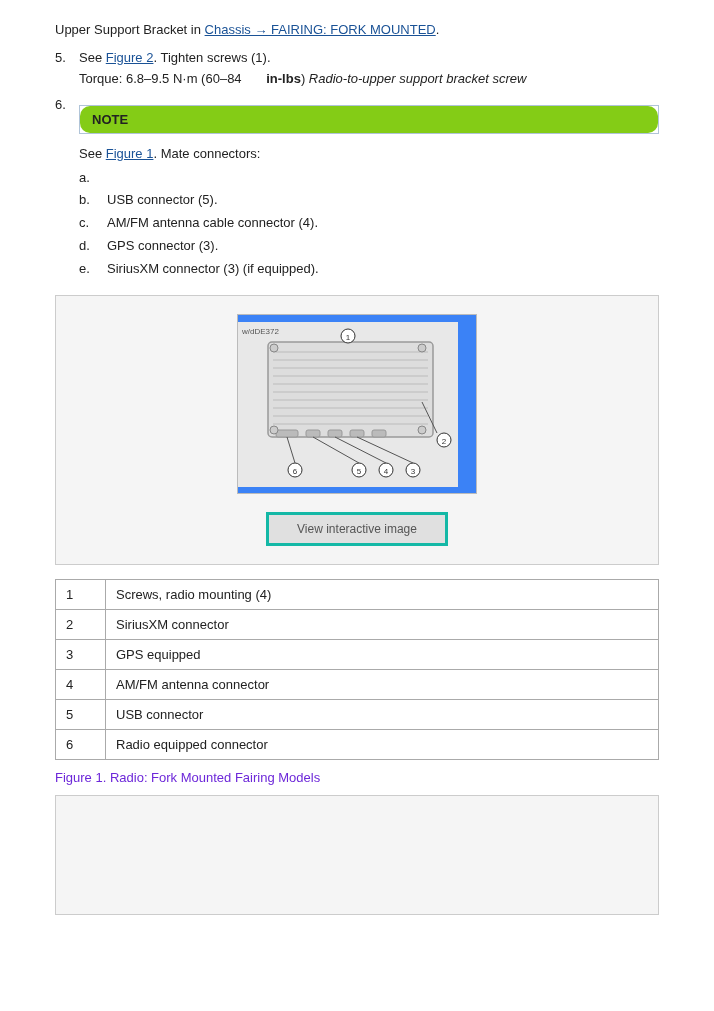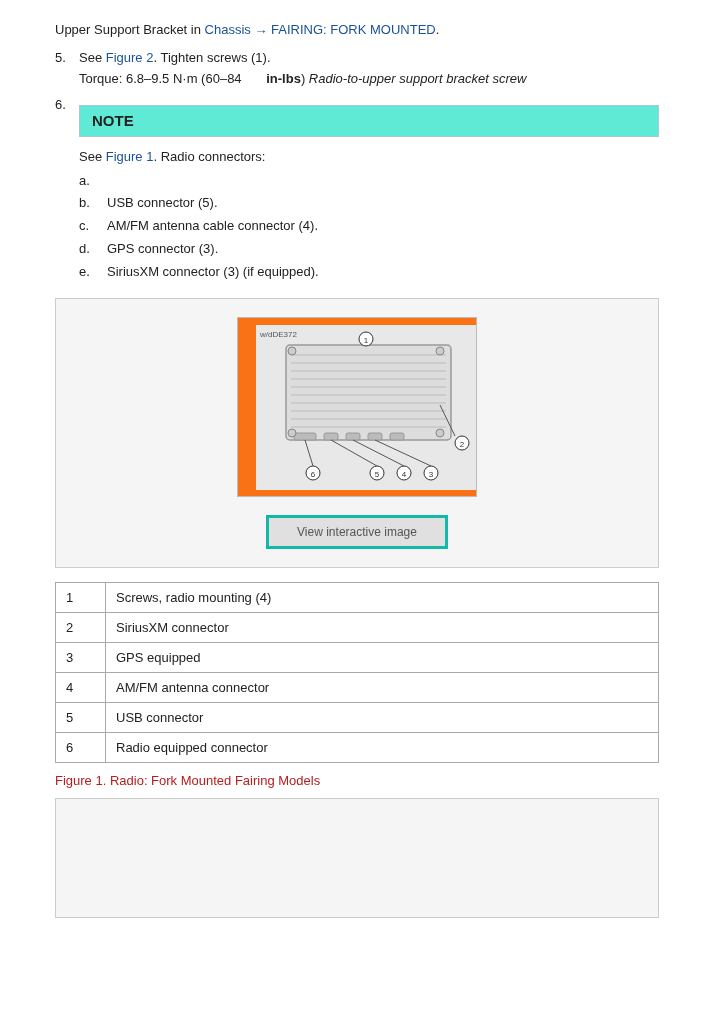--- a/index.html
+++ b/index.html
@@ -13,20 +13,21 @@
     }
     .page {
       padding: 20px 55px 20px 55px;
     }
     .intro-text {
       margin-bottom: 8px;
       line-height: 1.5;
     }
     a {
       color: #1a5296;
+      text-decoration: underline;
     }
     .step-list {
       list-style: none;
       padding: 0;
       margin: 0;
     }
     .step-item {
       display: flex;
       margin-bottom: 6px;
       line-height: 1.5;
@@ -37,25 +38,26 @@
     }
     .step-content {
       flex: 1;
     }
     .note-box {
       border: 1px solid #b0c4d8;
       margin: 10px 0 10px 0;
       background: #fff;
     }
     .note-header {
-      background: #5eead4;
+      background: #84cc16;
       padding: 4px 12px;
       font-weight: bold;
-      font-size: 15px;
+      font-size: 13px;
       color: #222;
+      border-radius: 10px;
     }
     .note-body {
       padding: 8px 12px;
       font-size: 13px;
     }
     .sub-list {
       list-style: none;
       padding-left: 0;
       margin-top: 4px;
     }
@@ -73,25 +75,25 @@
       background: #f5f5f5;
       margin: 14px 0;
       padding: 18px 10px 18px 10px;
       display: flex;
       flex-direction: column;
       align-items: center;
     }
     .radio-image-area {
       width: 240px;
       height: 180px;
-      background: #f97316;
+      background: #3b82f6;
       border: 1px solid #bbb;
       display: flex;
       align-items: center;
-      justify-content: flex-end;
+      justify-content: flex-start;
       position: relative;
       margin-bottom: 14px;
     }
     .view-interactive-btn {
       border: 3px solid #14b8a6;
       background: #e0e0e0;
       padding: 7px 28px;
       font-size: 12px;
       color: #555;
       cursor: pointer;
@@ -106,21 +108,21 @@
     .parts-table td {
       border: 1px solid #aaa;
       padding: 7px 10px;
       vertical-align: middle;
     }
     .parts-table td:first-child {
       width: 50px;
     }
     .figure-caption {
       font-size: 13px;
-      color: #b91c1c;
+      color: #6d28d9;
       margin: 6px 0 10px 0;
     }
     .bottom-gray-box {
       border: 1px solid #ccc;
       background: #f5f5f5;
       min-height: 120px;
       margin-top: 4px;
     }
     .bold { font-weight: bold; margin-left: 21px; }
     .italic { font-style: italic; }
@@ -149,21 +151,21 @@
 
     <li class="step-item">
       <span class="step-num">6.</span>
       <div class="step-content">
 
         <div class="note-box">
           <div class="note-header">NOTE</div>
         </div>
 
         <div style="margin-top:8px;">
-          <span>See </span><a>Figure 1</a><span>. Radio connectors:</span>
+          <span>See </span><a>Figure 1</a><span>. Mate connectors:</span>
         </div>
 
         <ul class="sub-list">
           <li class="sub-item">
             <span class="sub-label">a.</span>
           </li>
           <li class="sub-item">
             <span class="sub-label">b.</span>
             <span>USB connector (5).</span>
           </li>

